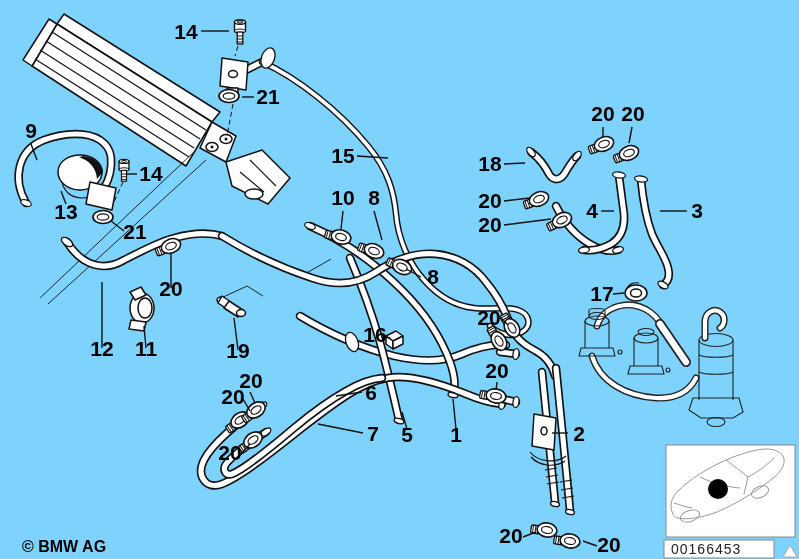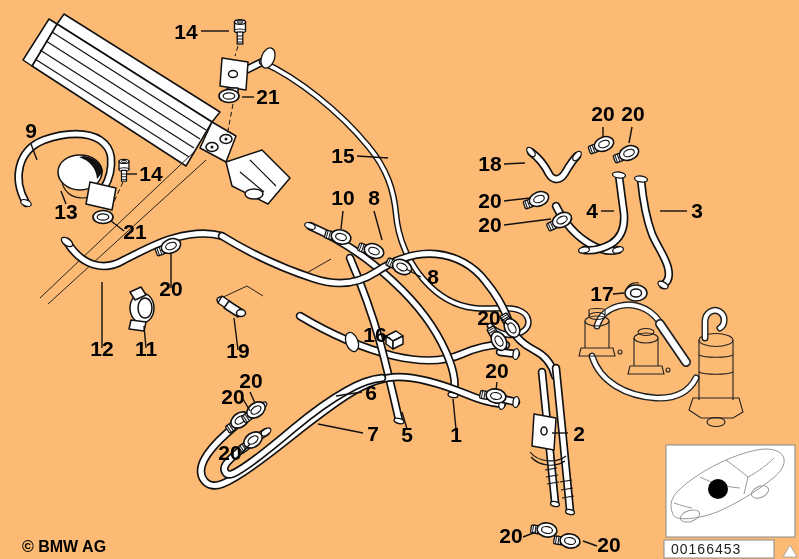--- a/index.html
+++ b/index.html
@@ -1,16 +1,16 @@
 <!DOCTYPE html>
 <html><head>
 <meta charset="utf-8">
 <style>
   html,body{margin:0;padding:0;background:#fff;}
-  .page{position:relative;width:799px;height:559px;background:#fdba74;overflow:hidden;
+  .page{position:relative;width:799px;height:559px;background:#7dd3fc;overflow:hidden;
         font-family:"Liberation Sans",sans-serif;}
   svg{display:block;}
   svg text{font-family:"Liberation Sans",sans-serif;}
   .callout{font-size:21px;font-weight:bold;fill:#000;}
   .copyright{font-size:16px;font-weight:bold;fill:#000;}
   .inset-num{font-size:14px;fill:#222;letter-spacing:1px;}
   .tube-o{fill:none;stroke:#111;stroke-width:8.5;stroke-linecap:round;stroke-linejoin:round;}
   .tube-i{fill:none;stroke:#fff;stroke-width:5.2;stroke-linecap:round;stroke-linejoin:round;}
   .pipe-o{fill:none;stroke:#111;stroke-width:6.5;stroke-linecap:round;stroke-linejoin:round;}
   .pipe-i{fill:none;stroke:#fff;stroke-width:3.6;stroke-linecap:round;stroke-linejoin:round;}

